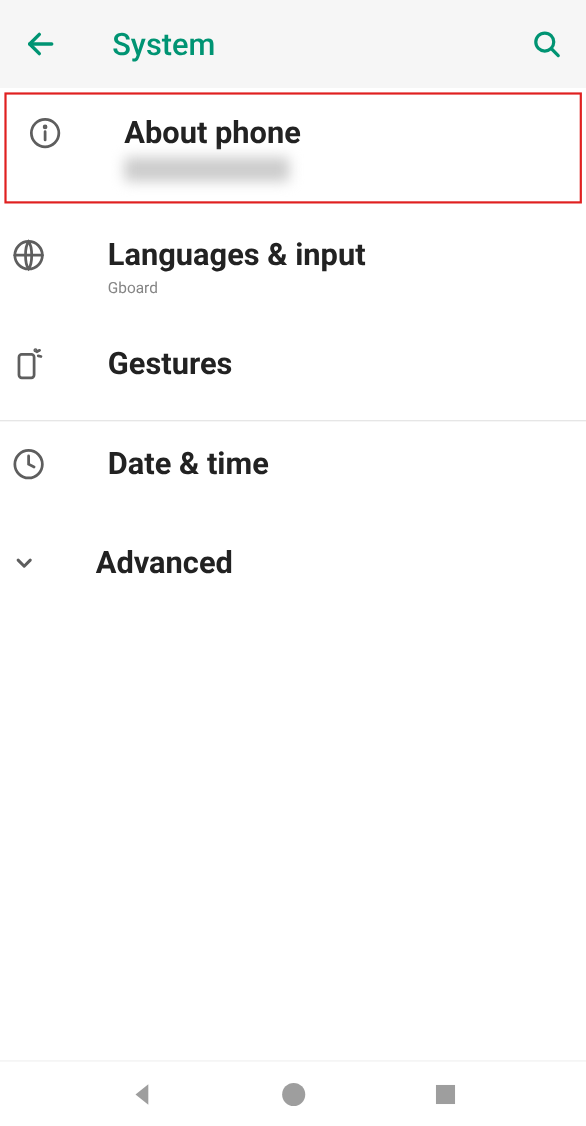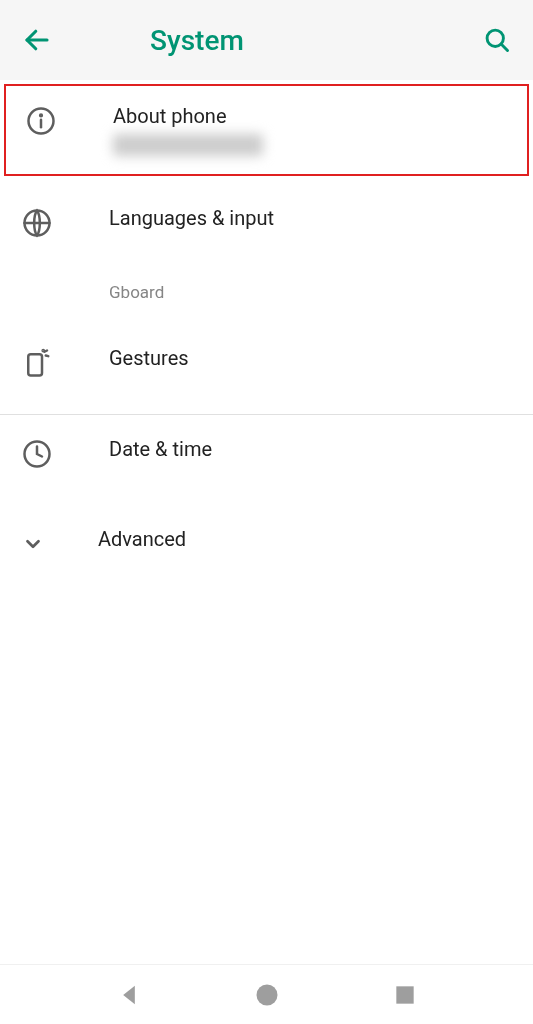--- a/index.html
+++ b/index.html
@@ -15,21 +15,20 @@
       display: flex;
       flex-direction: column;
       position: relative;
     }
     .header {
       height: 80px;
       display: flex;
       align-items: center;
       padding: 0 22px;
       background: #f6f6f6;
-      gap: 48px;
     }
     .back-icon {
       color: #009473;
       stroke: #009473;
       width: 30px;
       height: 30px;
       margin-right: 50px;
     }
     .page-title {
       color: #009473;
@@ -44,21 +43,21 @@
       height: 28px;
     }
     .content {
       background: #ffffff;
       flex: 1;
       overflow-y: auto;
     }
     .list-item {
       display: flex;
       align-items: flex-start;
-      padding: 22px 22px;
+      padding: 22px 11px;
       min-height: 90px;
     }
     .list-item.highlighted {
       border: 2px solid #e02020;
       margin: 4px 4px 8px 4px;
       padding: 18px 20px;
     }
     .item-icon {
       width: 30px;
       height: 30px;
@@ -68,30 +67,29 @@
       margin-top: 2px;
       flex-shrink: 0;
     }
     .item-text {
       display: flex;
       flex-direction: column;
       flex: 1;
     }
     .item-title {
       color: #222;
-      font-size: 20px;
-      font-weight: 400;
+      font-size: 28px;
+      font-weight: 700;
       margin-bottom: 6px;
       margin-left:25px;
     }
     .item-subtitle {
       color: #858585;
-      font-size: 17px;
+      font-size: 14px;
       margin-left:25px;
-      margin-top:46px;
     }
     .blurred {
       filter: blur(6px);
       background: #ccc;
       width: 150px;
       height: 22px;
       border-radius: 3px;
       margin-left:25px;
     }
     .expand-icon {

